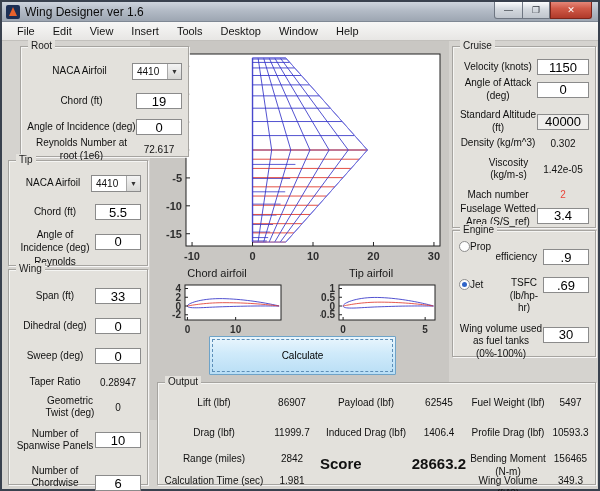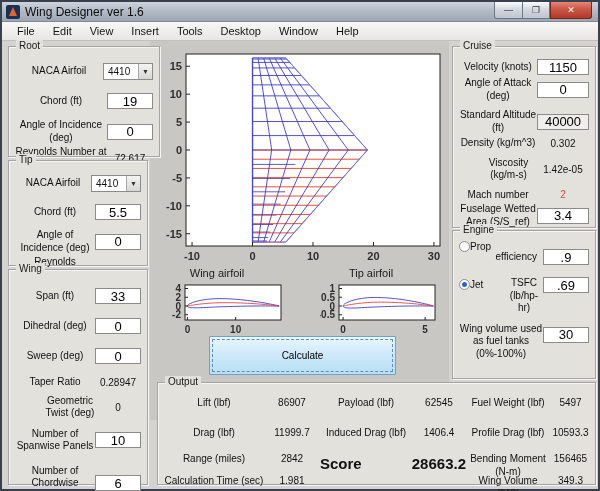--- a/index.html
+++ b/index.html
@@ -28,25 +28,25 @@
              background:linear-gradient(#f7f7f6,#e7e6e4); border-bottom:1px solid #c2c0bc;
              display:flex; align-items:center; padding-left:6px; }
   .menu-item { font-size:11px; padding:2px 9px; color:#141414; }
   
   .client { position:absolute; left:2px; top:41px; width:596px; height:448px; }
   .center-area { position:absolute; left:148px; top:0px; width:299px; height:379px; background:#c9c7c3; }
   
   .panel { position:absolute; background:#e3e1dc; border:1px solid #a6a4a0;
            box-shadow: inset 1px 1px 0 rgba(255,255,255,.65), 1px 1px 0 rgba(255,255,255,.8); }
   .panel-title { position:absolute; top:-7px; left:7px; background:#e3e1dc; padding:0 3px; font-size:10px; color:#1a1a1a; }
-  .p-root { left:6px; top:5px; width:152px; height:111px; }
+  .p-root { left:18px; top:5px; width:169px; height:111px; }
   .p-tip  { left:6px; top:119px; width:140px; height:106px; }
   .p-wing { left:6px; top:228px; width:140px; height:216px; }
   .p-cruise { left:450px; top:5px; width:144px; height:182px; }
-  .p-engine { left:450px; top:189px; width:144px; height:149px; }
+  .p-engine { left:450px; top:189px; width:144px; height:127px; }
   .p-output { left:155px; top:341px; width:439px; height:103px; background:#e3e1dc; }
   .row { display:flex; align-items:center; padding:0 6px; margin-top:6px; }
   .lbl { flex:1; text-align:center; line-height:1.25; color:#101010; }
   .box { width:46px; height:16px; background:#fff; border:1px solid #8b8b8b; text-align:center;
          font-family:inherit; font-size:13px; color:#000; padding:0; }
   .box.gray { background:#efeeec; }
   .val { width:46px; text-align:center; }
   .dropdown { width:50px; height:17px; background:#fff; border:1px solid #8b8b8b; display:flex; align-items:center; }
   .dd-value { flex:1; padding-left:4px; }
   .dd-arrow { width:14px; height:100%; border-left:1px solid #a9a9a9; font-size:7px; display:flex;
@@ -170,21 +170,21 @@
           <line x1="34" y1="99" x2="38" y2="99" stroke="#222" stroke-width="1"></line>
           <text x="30" y="102.96" text-anchor="end" font-size="11" font-weight="bold" fill="#2e2e2e" font-family="&quot;Liberation Sans&quot;,&quot;DejaVu Sans&quot;,sans-serif">0</text>
           <line x1="34" y1="71.09302325581396" x2="38" y2="71.09302325581396" stroke="#222" stroke-width="1"></line>
           <text x="30" y="75.05302325581395" text-anchor="end" font-size="11" font-weight="bold" fill="#2e2e2e" font-family="&quot;Liberation Sans&quot;,&quot;DejaVu Sans&quot;,sans-serif">5</text>
           <line x1="34" y1="43.18604651162791" x2="38" y2="43.18604651162791" stroke="#222" stroke-width="1"></line>
           <text x="30" y="47.14604651162791" text-anchor="end" font-size="11" font-weight="bold" fill="#2e2e2e" font-family="&quot;Liberation Sans&quot;,&quot;DejaVu Sans&quot;,sans-serif">10</text>
           <line x1="34" y1="15.279069767441857" x2="38" y2="15.279069767441857" stroke="#222" stroke-width="1"></line>
           <text x="30" y="19.23906976744186" text-anchor="end" font-size="11" font-weight="bold" fill="#2e2e2e" font-family="&quot;Liberation Sans&quot;,&quot;DejaVu Sans&quot;,sans-serif">15</text>
           <rect x="34" y="3" width="254" height="192" fill="none" stroke="#222" stroke-width="1"></rect>
         </svg>
-      <div class="sub-title" style="left:17px;top:226px;">Wing airfoil</div>
+      <div class="sub-title" style="left:17px;top:226px;">Chord airfoil</div>
       <div class="sub-title" style="left:171px;top:226px;">Tip airfoil</div>
       <svg id="root-airfoil" width="130" height="62" style="position:absolute;left:16px;top:239px;">
           <rect x="19" y="5" width="96" height="35" fill="#ffffff" stroke="none"></rect>
           <polyline points="21.412060301507537,26 21.553336263084788,25.498068703793983 21.97629313453439,24.96305725820192 22.678323246096433,24.398996385162775 23.655098348684422,23.811951097485395 24.900596298980226,23.209798396369628 26.407138187950174,22.60193349158918 28.16543568387276,21.99892003110395 30.164648297992358,21.41210226061999 32.39245021973728,20.853198213351632 34.83510630944063,20.333892915164355 37.47755678004384,19.86544924681045 40.30351004569168,19.45835169867767 43.29554316477662,19.121995032096756 46.435209258167504,18.864426130551422 49.70315124035368,18.692143418830376 53.07922116231397,18.609954480832762 56.54260443032232,18.62088921756907 60.07194813483967,18.720685256208522 63.64549269830178,18.88254816973457 67.24120603015075,19.10014573815485 70.83691936199973,19.36954700354314 74.41046392546181,19.686092331246357 77.93980762997919,20.044486374331107 81.40319089798754,20.43888227777702 84.77926081994782,20.862956530367065 88.047202802134,21.309976178524355 91.1868688955249,21.77286198374351 94.17890201460983,22.244252337926095 97.00485528025766,22.71657322564753 99.64730575086088,23.182119199669227 102.08996184056424,23.633149262605798 104.31776376230917,24.06199985032455 106.31697637642876,24.461214983957305 108.07527387235133,24.82369133499897 109.5818157613213,25.142833689530846 110.8273137116171,25.412714353969758 111.80408881420509,25.628228633947376 112.50611892576713,25.785237802806655 112.92907579721673,25.880691047765563 113.07035175879398,25.91271875 113.07035175879398,26.087281249999997 112.92907579721673,26.085186619046215 112.50611892576713,26.079007962932543 111.80408881420509,26.069063505763836 110.8273137116171,26.05589109022594 109.5818157613213,26.040256313195044 108.07527387235133,26.023158191538204 106.31697637642876,26.005827549942605 104.31776376230917,25.989713143657433 102.08996184056424,25.976451060140626 99.64730575086088,25.967814160022588 97.00485528025766,25.96564011622713 94.17890201460983,25.9717388181859 91.1868688955249,25.987782301333176 88.047202802134,26.01518268636087 84.77926081994782,26.054965610359233 81.40319089798754,26.10764806857066 77.93980762997919,26.173130274926102 74.41046392546181,26.250610974535324 70.83691936199973,26.338534567399382 67.24120603015075,26.43457648406737 63.64549269830178,26.535670630880084 60.07194813483967,26.638079609285644 56.54260443032232,26.740733656207443 53.07922116231397,26.86353503270777 49.70315124035368,27.004625366268982 46.435209258167504,27.155885286355346 43.29554316477662,27.308685290124465 40.30351004569168,27.45416349289314 37.47755678004384,27.583493870662902 34.83510630944063,27.688132025529058 32.39245021973728,27.76002792377756 30.164648297992358,27.79179821009773 28.16543568387276,27.77685430397747 26.407138187950174,27.709486210803654 24.900596298980226,27.58490549576357 23.655098348684422,27.399253860251466 22.678323246096433,27.14958596588176 21.97629313453439,26.833836383514203 21.553336263084788,26.450780709875875 21.412060301507537,26" fill="none" stroke="#3434c8" stroke-width="1" opacity="0.85"></polyline>
           <polyline points="21.412060301507537,26 21.553336263084788,25.97442470683493 21.97629313453439,25.898446820858062 22.678323246096433,25.774291175522265 23.655098348684422,25.605602478868427 24.900596298980226,25.3973519460666 26.407138187950174,25.155709851196416 28.16543568387276,24.887887167540708 30.164648297992358,24.60195023535886 32.39245021973728,24.306613068564598 34.83510630944063,24.011012470346706 37.47755678004384,23.724471558736674 40.30351004569168,23.456257595785406 43.29554316477662,23.21534016111061 46.435209258167504,23.010155708453382 49.70315124035368,22.84838439254968 53.07922116231397,22.736744756770264 56.54260443032232,22.68081143688826 60.07194813483967,22.679382432747083 63.64549269830178,22.709109400307327 67.24120603015075,22.76736111111111 70.83691936199973,22.85404078547126 74.41046392546181,22.968351652890842 77.93980762997919,23.108808324628605 81.40319089798754,23.27326517317384 84.77926081994782,23.45896107036315 88.047202802134,23.66257943244261 91.1868688955249,23.880322142538343 94.17890201460983,24.107995578056 97.00485528025766,24.341106670937332 99.64730575086088,24.574966679845907 102.08996184056424,24.804800161373212 104.31776376230917,25.025856496990993 106.31697637642876,25.233521266949957 108.07527387235133,25.423424763268585 109.5818157613213,25.59154500136295 110.8273137116171,25.734302722097848 111.80408881420509,25.848646069855604 112.50611892576713,25.9321228828696 112.92907579721673,25.98293883340589 113.07035175879398,26" fill="none" stroke="#e03c30" stroke-width="1" opacity="0.85"></polyline>
           <line x1="21.412060301507537" y1="40" x2="21.412060301507537" y2="37" stroke="#222" stroke-width="1"></line>
           <text x="21.412060301507537" y="53" text-anchor="middle" font-size="10" font-weight="bold" fill="#2e2e2e" font-family="&quot;Liberation Sans&quot;,&quot;DejaVu Sans&quot;,sans-serif">0</text>
           <line x1="69.6532663316583" y1="40" x2="69.6532663316583" y2="37" stroke="#222" stroke-width="1"></line>
           <text x="69.6532663316583" y="53" text-anchor="middle" font-size="10" font-weight="bold" fill="#2e2e2e" font-family="&quot;Liberation Sans&quot;,&quot;DejaVu Sans&quot;,sans-serif">10</text>
           <line x1="19" y1="34.75" x2="22" y2="34.75" stroke="#222" stroke-width="1"></line>

